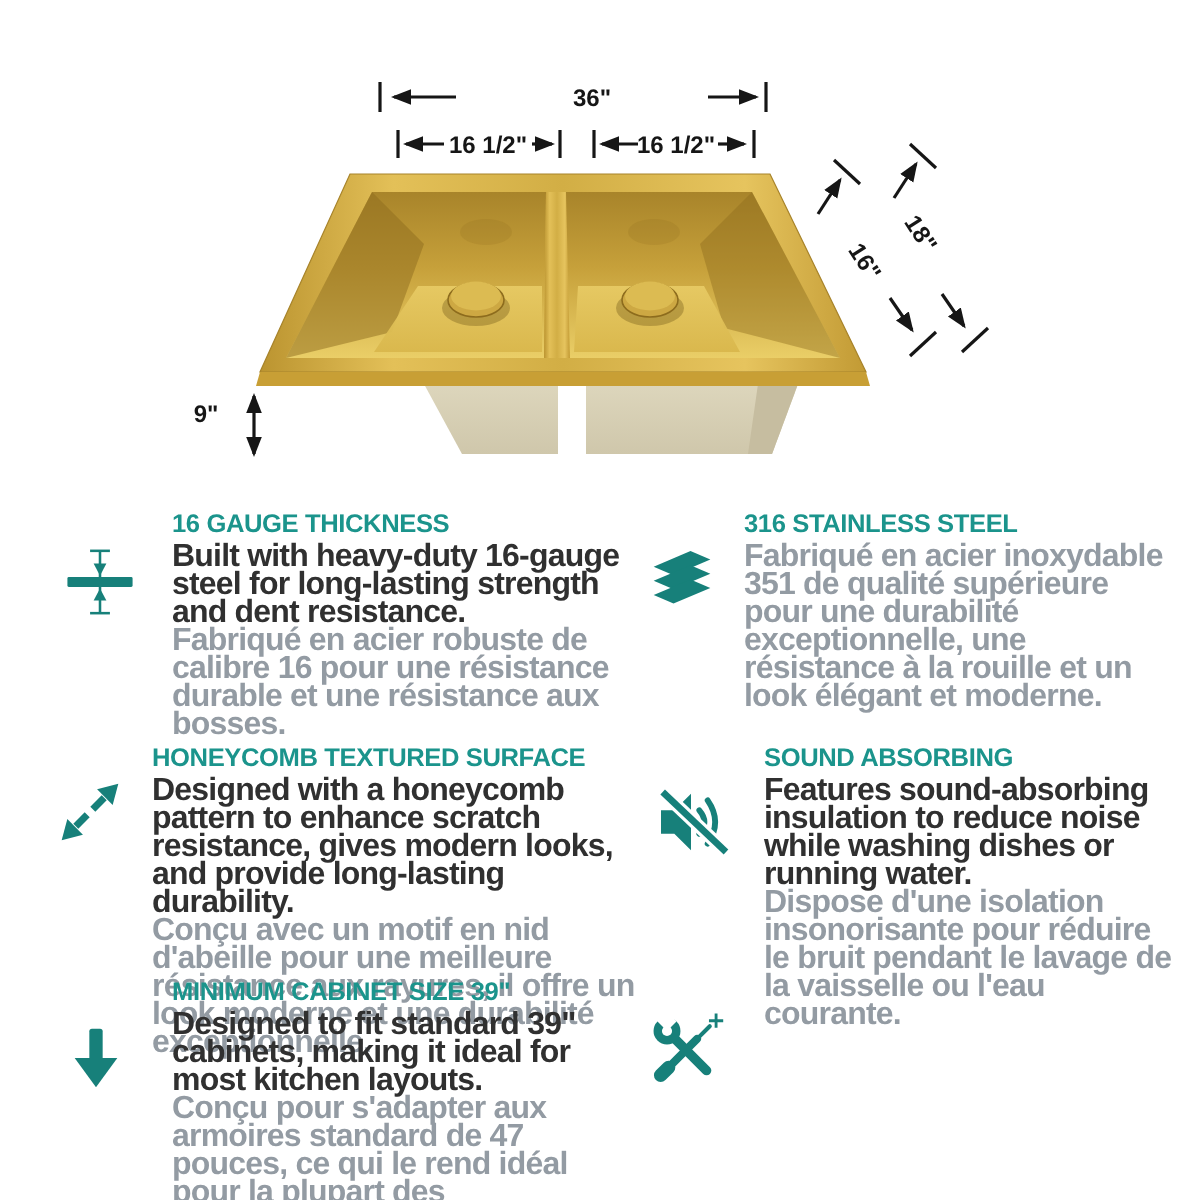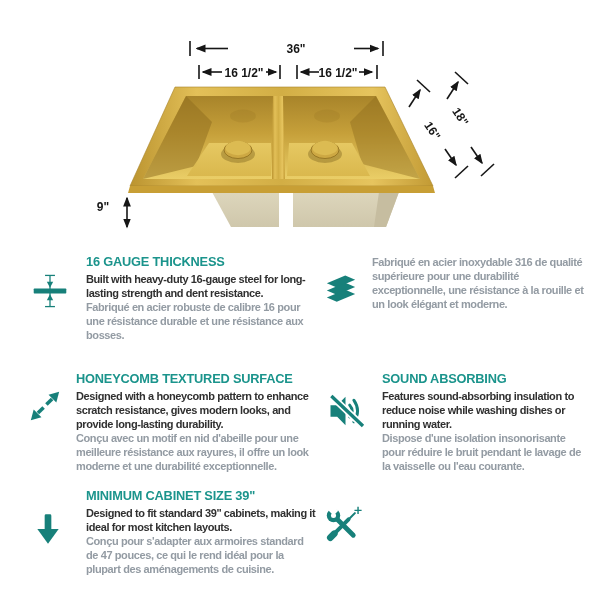--- a/index.html
+++ b/index.html
@@ -18,21 +18,21 @@
   }
   .feature{display:flex;align-items:flex-start;}
   .icon-cell{flex:none;width:58px;display:flex;justify-content:flex-start;
     padding-left:4px;padding-top:26px;}
   .col2 .icon-cell{width:48px;padding-left:0;padding-top:24px;}
   .text-cell{flex:1;padding-top:7px;padding-right:6px;}
   .feature h3{
     font-size:12.8px;font-weight:700;letter-spacing:-0.2px;
     color:var(--teal-head);margin:0 0 3px;line-height:1.12;
   }
-  .feature p{font-size:11px;letter-spacing:-0.4px;line-height:14px;}
+  .feature p{font-size:16px;letter-spacing:-0.4px;line-height:14px;}
   .feature .en{font-weight:700;color:#303030;}
   .feature .fr{font-weight:700;color:#939ba3;}
   .icon{display:block;}
 </style>
 </head>
 <body>
 
 <div class="page">
 
   <svg class="sink-svg" viewBox="0 0 600 248">
@@ -169,21 +169,22 @@
       <div class="icon-cell">
         <svg class="icon" width="34" height="34" viewBox="0 0 48 48">
           <g fill="#17807a">
             <polygon points="4,16 30,5 44,11 18,22"></polygon>
             <polygon points="4,26 30,15 44,21 18,32"></polygon>
             <polygon points="4,36 30,25 44,31 18,42"></polygon>
           </g>
         </svg>
       </div>
       <div class="text-cell">
-        <p class="fr">Fabriqué en acier inoxydable 316 de qualité supérieure pour une durabilité exceptionnelle, une résistance à la rouille et un look élégant et moderne.</p>
+        <h3>316 STAINLESS STEEL</h3>
+        <p class="fr">Fabriqué en acier inoxydable 351 de qualité supérieure pour une durabilité exceptionnelle, une résistance à la rouille et un look élégant et moderne.</p>
       </div>
     </div>
 
     <div class="feature col2">
       <div class="icon-cell">
         <svg class="icon" width="34" height="34" viewBox="0 0 48 48">
           <g fill="#17807a" stroke="#17807a">
             <line x1="26" y1="22" x2="34" y2="14" stroke-width="5"></line>
             <polygon points="44,4 29,8 40,19" stroke="none"></polygon>
             <line x1="22" y1="26" x2="14" y2="34" stroke-width="5"></line>

